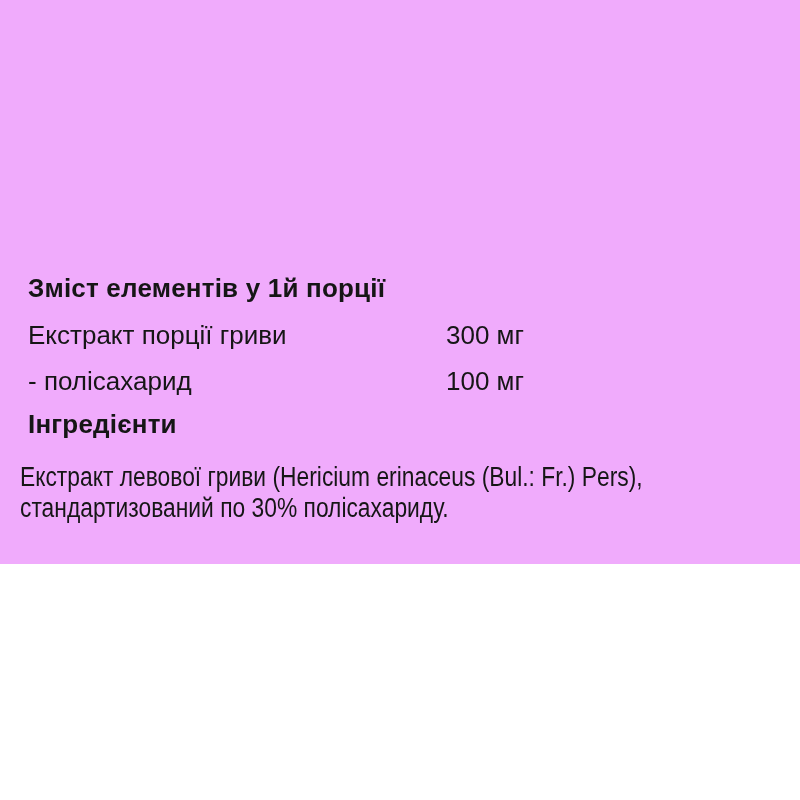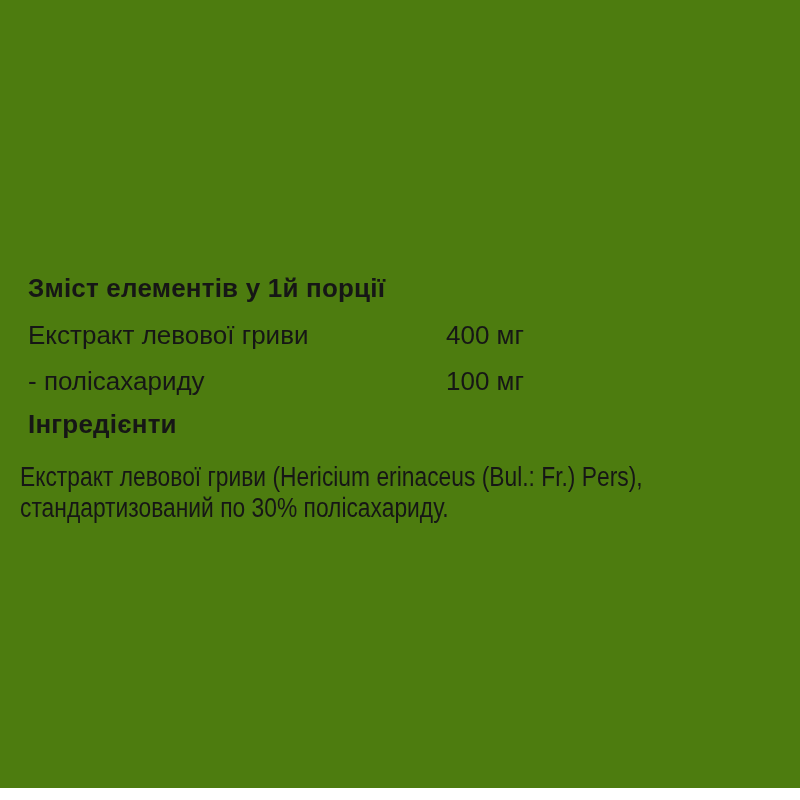--- a/index.html
+++ b/index.html
@@ -6,22 +6,22 @@
     margin: 0;
     padding: 0;
     width: 800px;
     height: 800px;
     background: #ffffff;
     font-family: "Liberation Sans", "DejaVu Sans", sans-serif;
   }
   .panel {
     position: relative;
     width: 800px;
-    height: 788px;
-    background: #4d7c0f;
+    height: 564px;
+    background: #f0abfc;
     color: #161616;
     overflow: hidden;
   }
   .section-heading {
     position: absolute;
     left: 28px;
     margin: 0;
     font-size: 26px;
     font-weight: 700;
     line-height: 32px;
@@ -68,26 +68,26 @@
   }
 </style>
 </head>
 <body>
 
 <div class="panel">
 
   <h2 class="section-heading" id="serving-heading">Зміст елементів у 1й порції</h2>
 
   <div class="nutrient-row" id="nutrient-row-0">
-    <span class="nutrient-label">Екстракт левової гриви</span>
-    <span class="nutrient-amount">400 мг</span>
+    <span class="nutrient-label">Екстракт порції гриви</span>
+    <span class="nutrient-amount">300 мг</span>
   </div>
 
   <div class="nutrient-row" id="nutrient-row-1">
-    <span class="nutrient-label">- полісахариду</span>
+    <span class="nutrient-label">- полісахарид</span>
     <span class="nutrient-amount">100 мг</span>
   </div>
 
   <h2 class="section-heading" id="ingredients-heading">Інгредієнти</h2>
 
   <div class="ingredients-text">
     <div class="ingredients-line">Екстракт левової гриви (Hericium erinaceus (Bul.: Fr.) Pers),</div>
     <div class="ingredients-line">стандартизований по 30% полісахариду.</div>
   </div>
 

